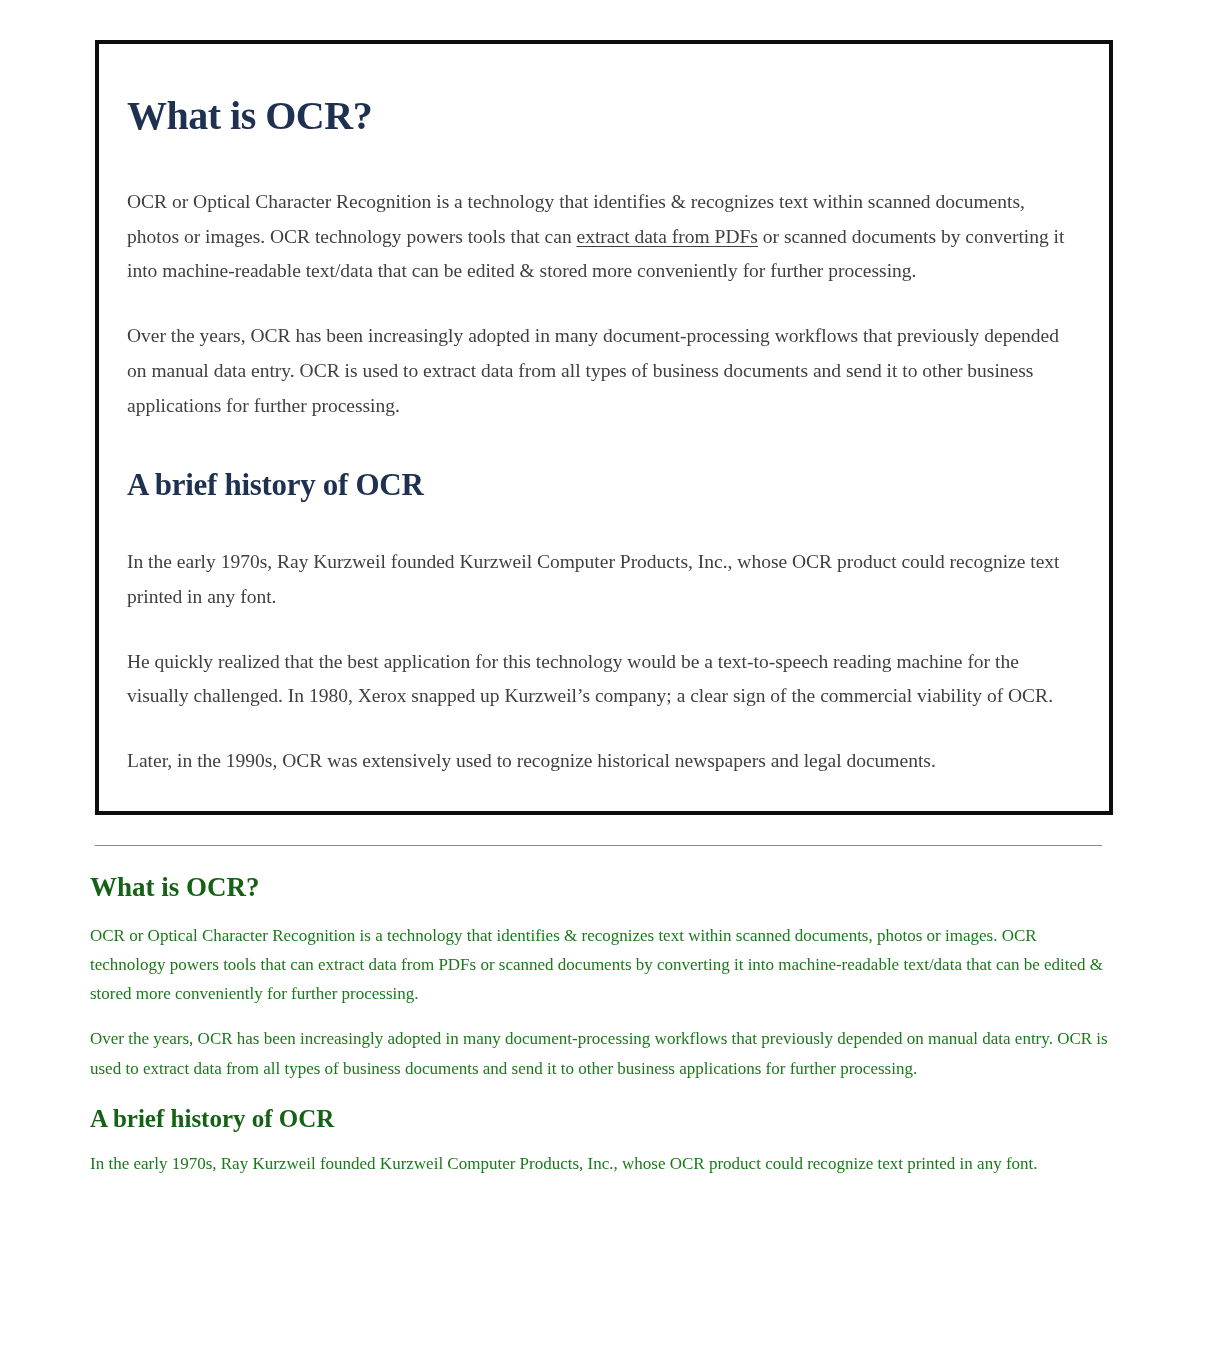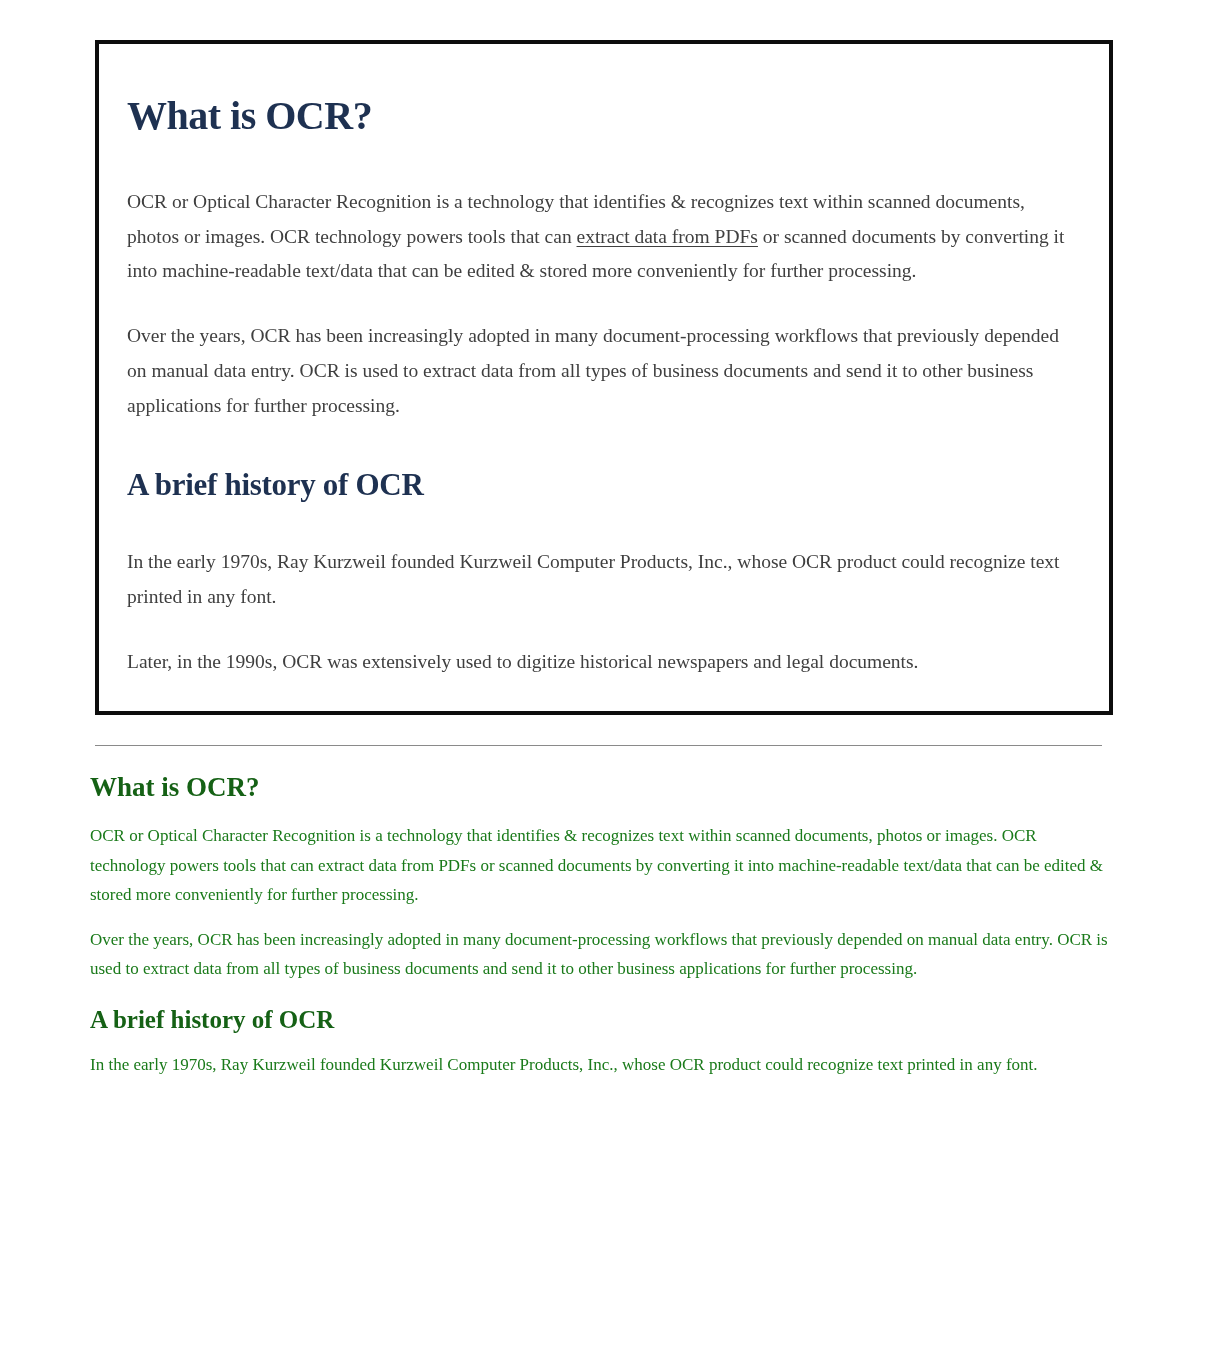--- a/index.html
+++ b/index.html
@@ -89,22 +89,23 @@
     <h1 class="doc-h1">What is OCR?</h1>
 
     <p class="doc-p"><span>OCR or Optical Character Recognition is a technology that identifies &amp; recognizes text within scanned documents, photos or images. OCR technology powers tools that can </span><a class="doc-link">extract data from PDFs</a><span> or scanned documents by converting it into machine-readable text/data that can be edited &amp; stored more conveniently for further processing.</span></p>
 
     <p class="doc-p">Over the years, OCR has been increasingly adopted in many document-processing workflows that previously depended on manual data entry. OCR is used to extract data from all types of business documents and send it to other business applications for further processing.</p>
 
     <h2 class="doc-h2">A brief history of OCR</h2>
 
     <p class="doc-p">In the early 1970s, Ray Kurzweil founded Kurzweil Computer Products, Inc., whose OCR product could recognize text printed in any font.</p>
 
+    <p class="doc-p">He quickly realized that the best application for this technology would be a text-to-speech reading machine for the visually challenged. In 1980, Xerox snapped up Kurzweil’s company; a clear sign of the commercial viability of OCR.</p>
 
-    <p class="doc-p">Later, in the 1990s, OCR was extensively used to digitize historical newspapers and legal documents.</p>
+    <p class="doc-p">Later, in the 1990s, OCR was extensively used to recognize historical newspapers and legal documents.</p>
   </div>
 
   <hr class="divider">
 
   <div class="ocr-section">
     <h2 class="ocr-h1">What is OCR?</h2>
 
     <p class="ocr-p">OCR or Optical Character Recognition is a technology that identifies &amp; recognizes text within scanned documents, photos or images. OCR technology powers tools that can extract data from PDFs or scanned documents by converting it into machine-readable text/data that can be edited &amp; stored more conveniently for further processing.</p>
 
     <p class="ocr-p">Over the years, OCR has been increasingly adopted in many document-processing workflows that previously depended on manual data entry. OCR is used to extract data from all types of business documents and send it to other business applications for further processing.</p>

